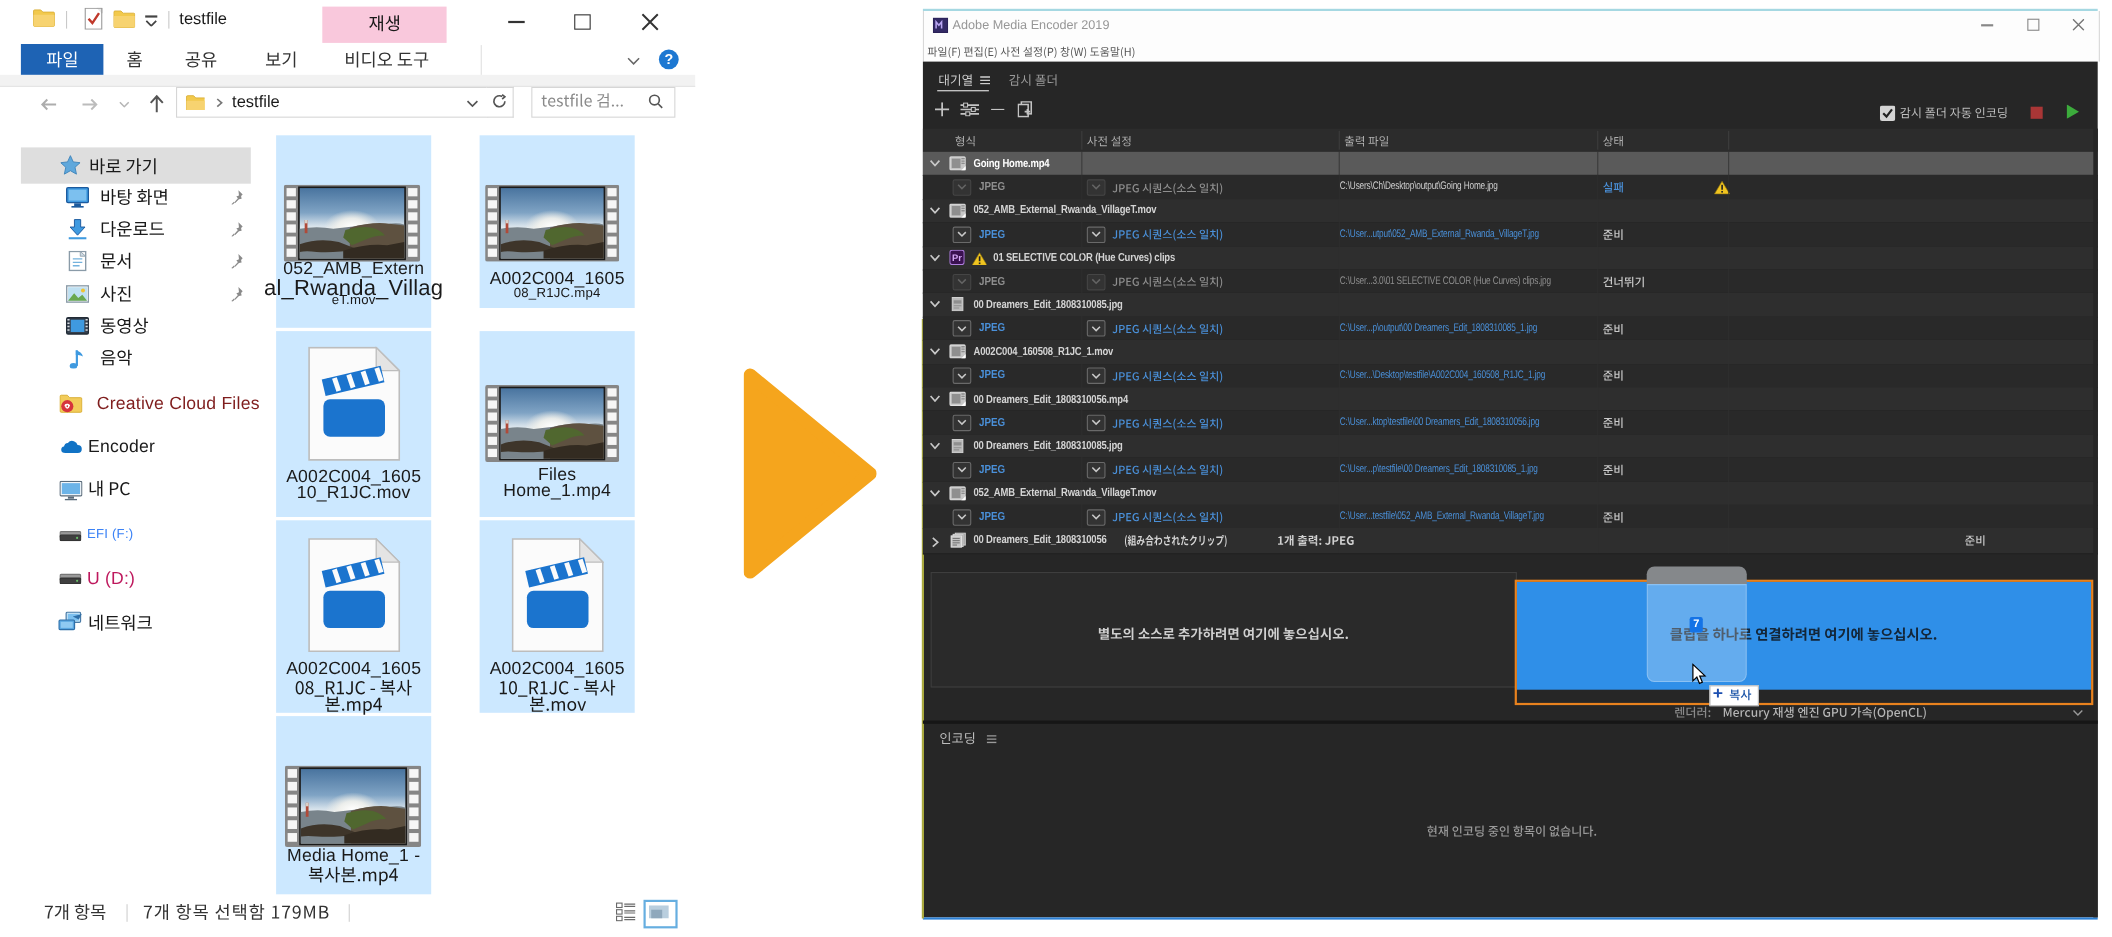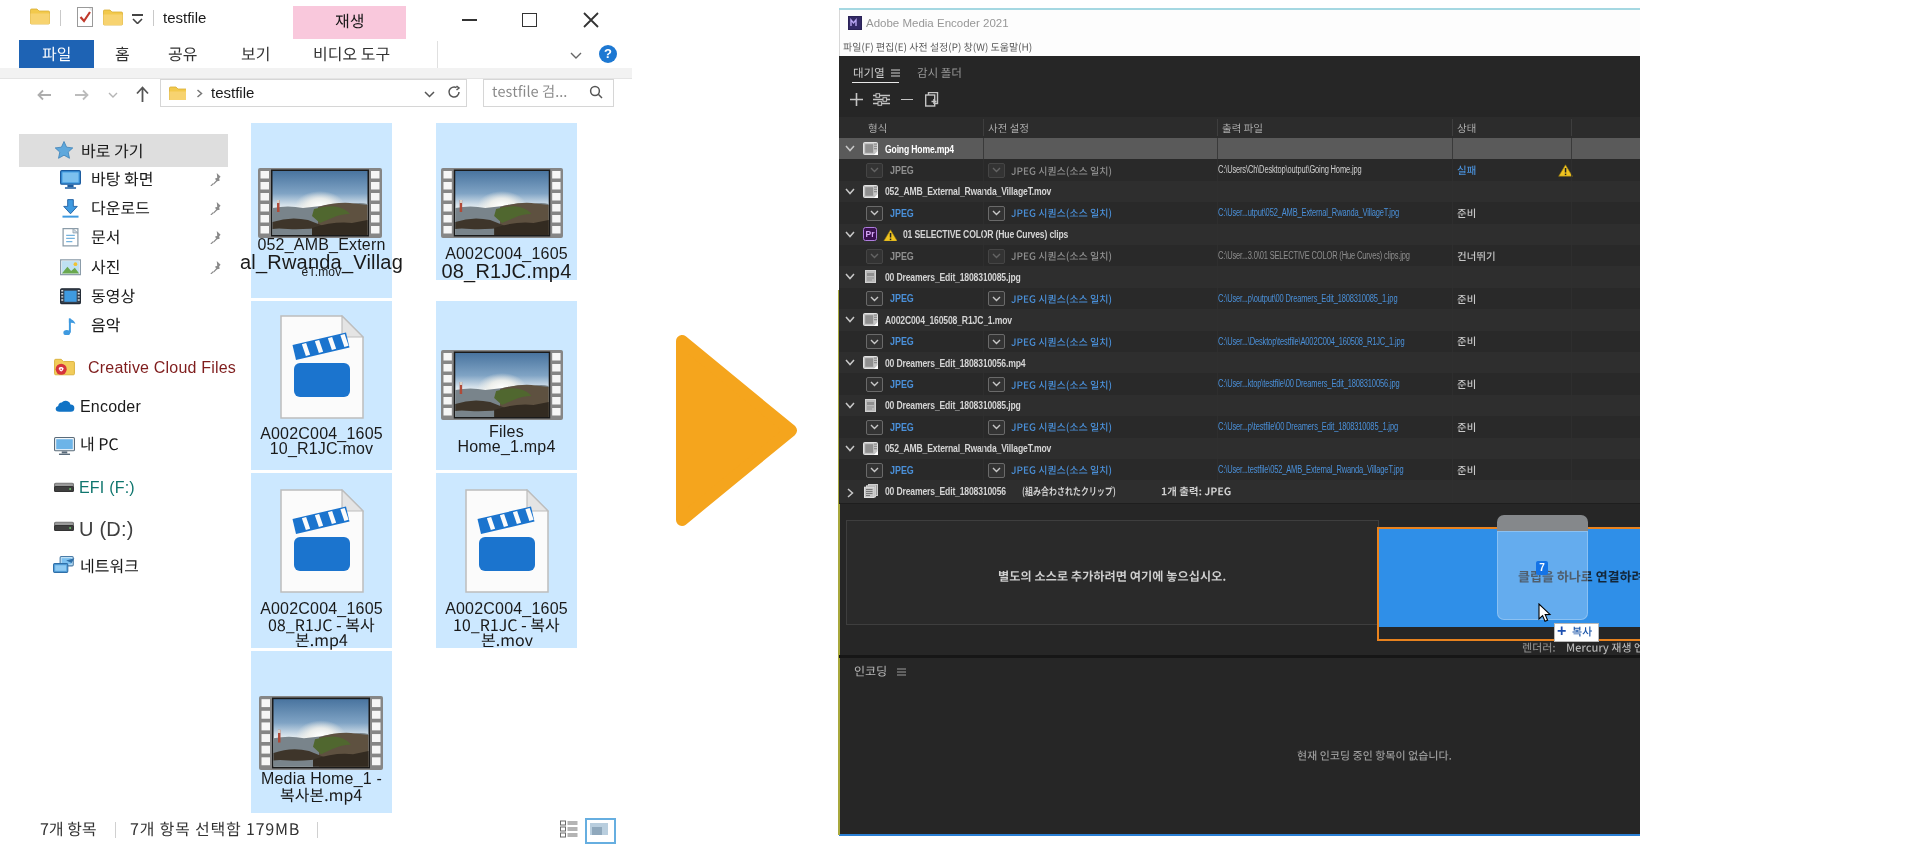--- a/index.html
+++ b/index.html
@@ -1,14 +1,14 @@
 <!DOCTYPE html>
 <html><head><meta charset="utf-8"><style>
 html,body{margin:0;padding:0;background:#fff}
-#page{position:relative;width:1640px;height:852px;overflow:hidden;background:#fff;font-family:"Liberation Sans",sans-serif}
+#page{position:relative;width:1920px;height:852px;overflow:hidden;background:#fff;font-family:"Liberation Sans",sans-serif}
 .a{position:absolute}
 .t{white-space:nowrap;line-height:1.2}
 .ks{overflow:visible;width:4px;height:4px}
 </style></head><body>
 <div id="page">
 <svg width="0" height="0" style="position:absolute">
       <defs>
 <linearGradient id="skyg" x1="0" y1="0" x2="0" y2="1">
 <stop offset="0" stop-color="#49749f"></stop>
           <stop offset="0.35" stop-color="#7fa3c4"></stop>
@@ -320,27 +320,27 @@
 <svg class="a ks" style="left:80.0px;top:436.4px">
       <g transform="translate(0,14.08) scale(0.01600,-0.01600)">
         <use href="#k14" fill="#1a1a1a"></use>
       </g>
     </svg>
 <svg class="a" style="left:54px;top:481px;" width="20" height="11.1" viewBox="0 0 18 10">
       <rect x="0.5" y="2" width="17" height="5" rx="1" fill="#9a9a9a" stroke="#777"></rect>
       <rect x="0.5" y="5" width="17" height="4.5" rx="1" fill="#3f3f3f" stroke="#333"></rect>
       <circle cx="14.5" cy="7.2" r="0.9" fill="#6abf69"></circle>
     </svg>
-<div class="a t" style="left:79px;top:478px;font-size:16px;color:#0f766e;letter-spacing:0.2px">EFI (F:)</div>
+<div class="a t" style="left:79px;top:478px;font-size:12px;color:#3b82f6;letter-spacing:0.2px">EFI (F:)</div>
 <svg class="a" style="left:54px;top:520px;" width="20" height="11.1" viewBox="0 0 18 10">
       <rect x="0.5" y="2" width="17" height="5" rx="1" fill="#9a9a9a" stroke="#777"></rect>
       <rect x="0.5" y="5" width="17" height="4.5" rx="1" fill="#3f3f3f" stroke="#333"></rect>
       <circle cx="14.5" cy="7.2" r="0.9" fill="#6abf69"></circle>
     </svg>
-<div class="a t" style="left:79px;top:517px;font-size:20px;color:#404040;letter-spacing:0.2px">U (D:)</div>
+<div class="a t" style="left:79px;top:517px;font-size:16px;color:#be185d;letter-spacing:0.2px">U (D:)</div>
 <svg class="a" style="left:53px;top:556px;" width="23" height="17.5" viewBox="0 0 21 16">
       <rect x="6.5" y="0.5" width="12" height="8.5" rx="1" fill="#bfe0f5" stroke="#4a7ba6"></rect>
       <rect x="8" y="2" width="9" height="5.5" fill="#7cc0ef"></rect>
       <path d="M12 4 L19.5 2 L17 6.5 Z" fill="#2f6fa8"></path>
       <rect x="0.5" y="7" width="13" height="8" rx="1" fill="#5aa7e0" stroke="#2f6fa8"></rect>
       <rect x="2" y="8.5" width="10" height="5" fill="#8fcaf2"></rect>
     </svg>
 <svg class="a ks" style="left:80.0px;top:558.4px">
       <g transform="translate(0,14.08) scale(0.01600,-0.01600)">
         <use href="#k15" fill="#1a1a1a"></use>
@@ -351,21 +351,21 @@
 <svg class="a" style="left:258px;top:168px;" width="124" height="70" viewBox="0 0 124 70">
       <use href="#film"></use>
     </svg>
 <svg class="a" style="left:441px;top:168px;" width="122" height="70" viewBox="0 0 122 70">
       <use href="#film"></use>
     </svg>
 <div class="a t" style="left:321.5px;top:235.12px;transform:translateX(-50%);font-size:16px;color:#1a1a1a;letter-spacing:0.2px">052_AMB_Extern</div>
 <div class="a t" style="left:321.5px;top:250.12px;transform:translateX(-50%);font-size:20px;color:#1a1a1a;letter-spacing:0.2px">al_Rwanda_Villag</div>
 <div class="a t" style="left:321.5px;top:265.12px;transform:translateX(-50%);font-size:12px;color:#1a1a1a;letter-spacing:0.2px">eT.mov</div>
 <div class="a t" style="left:506.5px;top:244.12px;transform:translateX(-50%);font-size:16px;color:#1a1a1a;letter-spacing:0.2px">A002C004_1605</div>
-<div class="a t" style="left:506.5px;top:259.12px;transform:translateX(-50%);font-size:20px;color:#1a1a1a;letter-spacing:0.2px">08_R1JC.mp4</div>
+<div class="a t" style="left:506.5px;top:259.12px;transform:translateX(-50%);font-size:12px;color:#1a1a1a;letter-spacing:0.2px">08_R1JC.mp4</div>
 <div class="a" style="left:251px;top:301px;width:141px;height:169px;background:#cce8ff"></div>
 <div class="a" style="left:436px;top:301px;width:141px;height:169px;background:#cce8ff"></div>
 <svg class="a" style="left:279.5px;top:315px;" width="84" height="104" viewBox="0 0 84 104">
       <use href="#clap"></use>
     </svg>
 <svg class="a" style="left:441px;top:350px;" width="122" height="70" viewBox="0 0 122 70">
       <use href="#film"></use>
     </svg>
 <div class="a t" style="left:321.5px;top:423.62px;transform:translateX(-50%);font-size:16px;color:#1a1a1a;letter-spacing:0.2px">A002C004_1605</div>
 <div class="a t" style="left:321.5px;top:438.62px;transform:translateX(-50%);font-size:16px;color:#1a1a1a;letter-spacing:0.2px">10_R1JC.mov</div>
@@ -440,21 +440,21 @@
 <div class="a" style="left:839px;top:8px;width:1068px;height:2px;background:#a5d8e2"></div>
 <div class="a" style="left:839px;top:10px;width:1068px;height:46px;background:#fdfdfd;border-left:1px solid #d8d8d8;border-right:1px solid #d8d8d8"></div>
 <div class="a" style="left:839px;top:56px;width:1068px;height:778px;background:#262626"></div>
 <div class="a" style="left:839px;top:834px;width:1068px;height:2px;background:#2a7fd4"></div>
 <div class="a" style="left:838px;top:290px;width:1.5px;height:545px;background:#a9a93e"></div>
 <svg class="a" style="left:848px;top:16px;" width="14" height="14" viewBox="0 0 14 14">
       <rect width="14" height="14" fill="#2a2257"></rect>
       <rect x="1" y="1" width="12" height="12" fill="#332a66"></rect>
       <path d="M3 10 V4 L5.5 7 L8 4 V10" stroke="#b9a6f2" stroke-width="1.4" fill="none"></path>
     </svg>
-<div class="a t" style="left:866px;top:16.5px;font-size:11.5px;color:#979797;">Adobe Media Encoder 2021</div>
+<div class="a t" style="left:866px;top:16.5px;font-size:11.5px;color:#979797;">Adobe Media Encoder 2019</div>
 <div class="a" style="left:1801px;top:22px;width:11px;height:1.5px;background:#888"></div>
 <div class="a" style="left:1843px;top:17px;width:9px;height:9px;border:1.3px solid #888"></div>
 <svg class="a" style="left:1884px;top:17px;" width="11" height="11" viewBox="0 0 11 11">
       <path d="M0.5 0.5 L10.5 10.5 M10.5 0.5 L0.5 10.5" stroke="#777" stroke-width="1.3" fill="none"></path>
     </svg>
 <svg class="a ks" style="left:843.0px;top:42.2px">
       <g transform="translate(0,8.80) scale(0.01000,-0.01000)">
         <use href="#k23" fill="#555"></use>
       </g>
     </svg>

